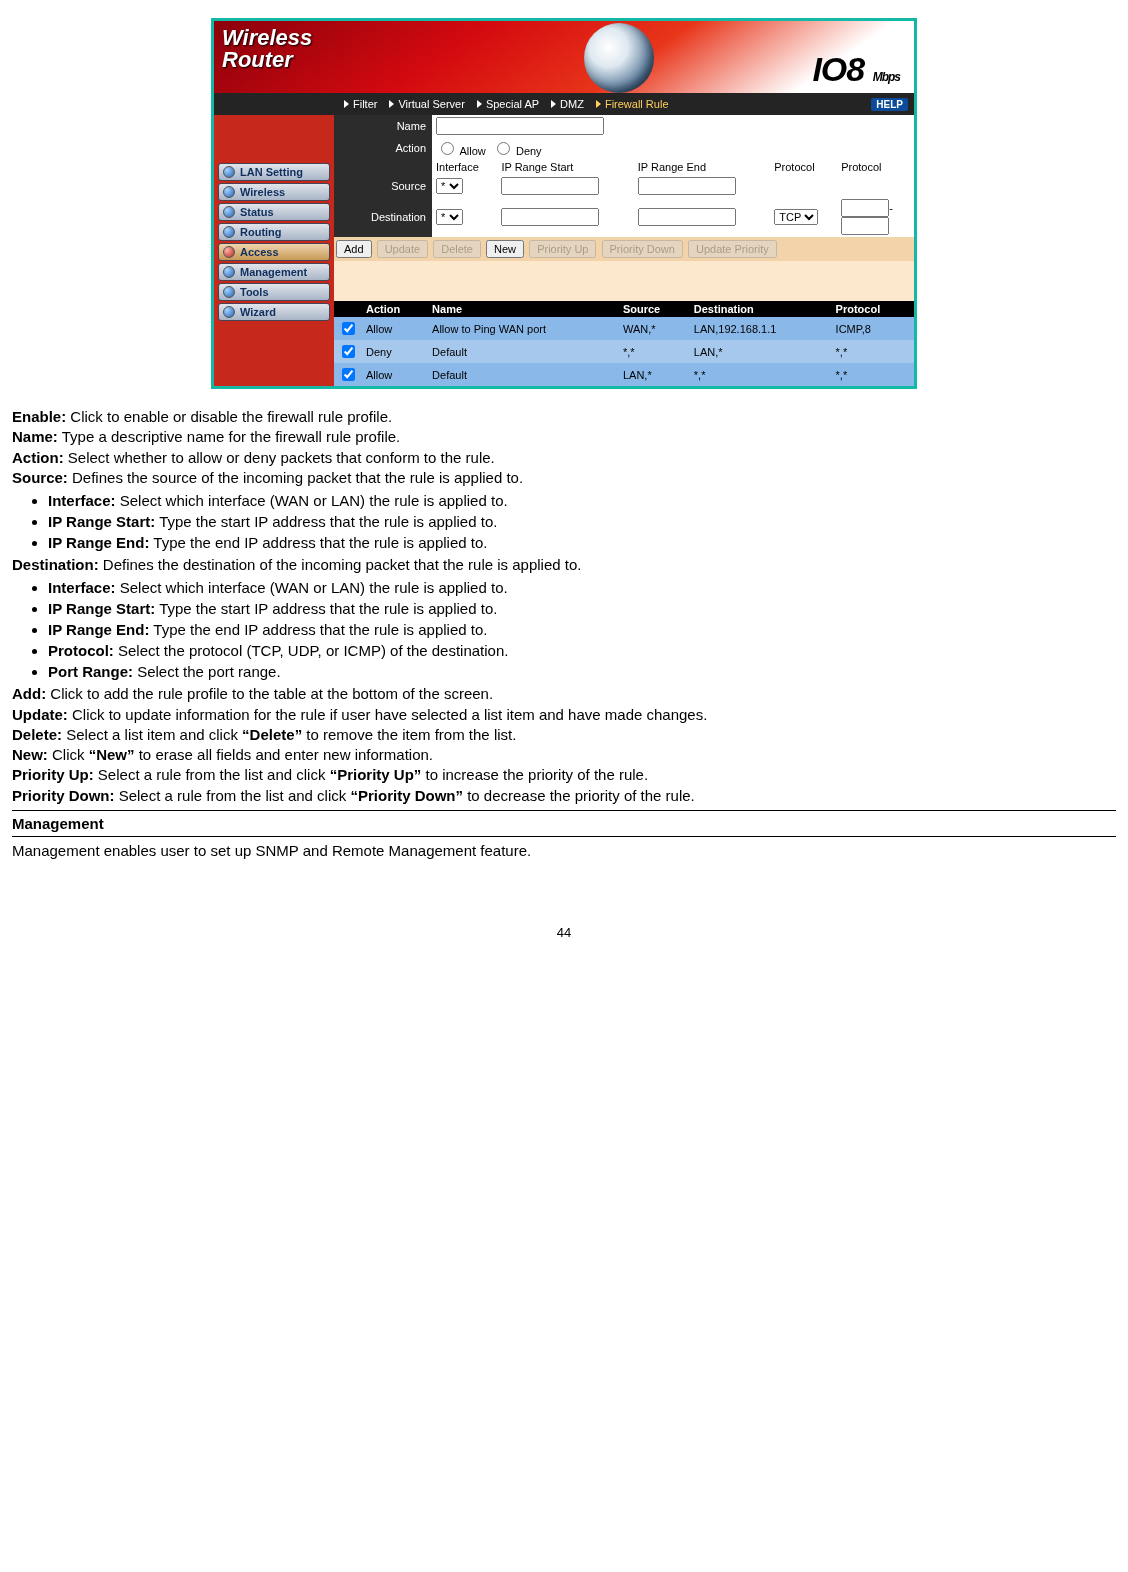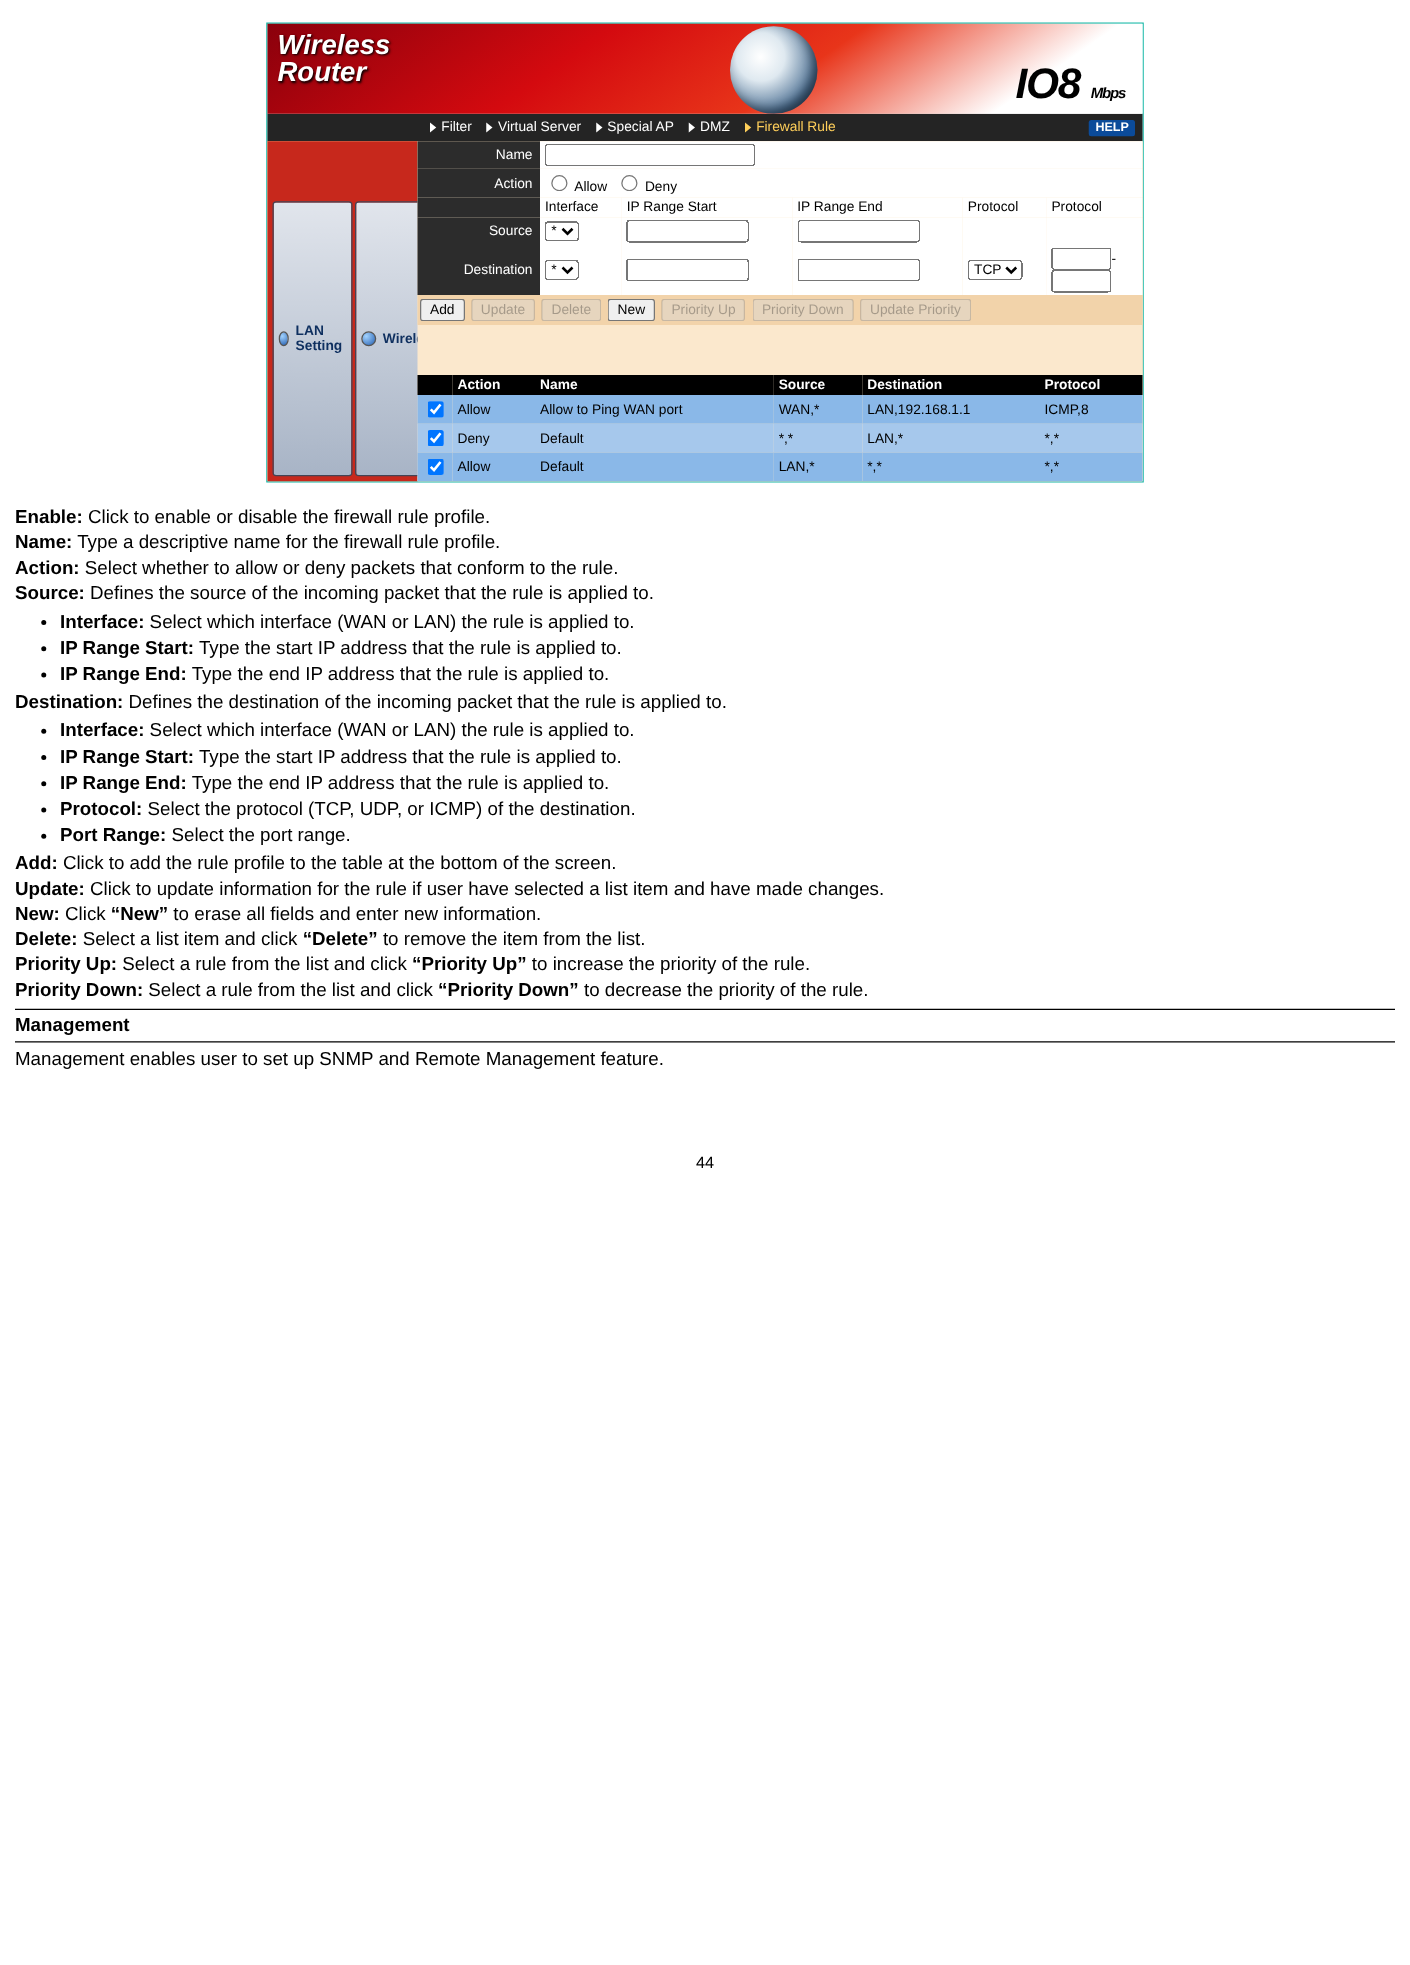--- a/index.html
+++ b/index.html
@@ -1,29 +1,29 @@
 <!DOCTYPE html>
 <html><head>
 <meta charset="utf-8">
 <style>
   body { font-family: Arial, Helvetica, sans-serif; font-size: 15px; background: #fff; margin: 0; padding: 18px 12px 30px 12px; width: 1104px; color: #000; }
-  .router-screenshot { width: 700px; margin: 0 auto 18px auto; border: 1px solid #14b8a6; }
+  .router-screenshot { width: 700px; margin: 0 auto 18px auto; border: 3px solid #14b8a6; }
   .router-header { height: 72px; background: linear-gradient(145deg,#8a000c 0%,#d40a0f 35%,#e8351a 60%,#fff 85%); position: relative; overflow: hidden; }
   .router-header .brand { position:absolute; left:8px; top:6px; color:#fff; font-family:Arial,sans-serif; font-size:22px; font-style:italic; font-weight:bold; text-shadow:1px 1px 2px #000; line-height:1; }
   .router-header .brand span { display:block; }
   .router-header .mbps { position:absolute; right:14px; bottom:4px; font-size:34px; font-weight:900; color:#000; letter-spacing:-1px; font-style:italic; }
   .router-header .mbps .small { font-size:12px; font-weight:bold; }
   .router-header .globe { position:absolute; right:260px; top:2px; width:70px; height:70px; border-radius:50%; background: radial-gradient(circle at 35% 35%, #fff 0%, #dfe9f0 30%, #4f7295 70%, #102238 100%); box-shadow: inset -4px -4px 8px rgba(0,0,0,.4); }
   .router-tabs { background:#242424; height:22px; display:flex; align-items:center; padding-left:130px; font-size:11px; color:#fff; gap:12px;justify-content:space-between; }
   .router-tabs .tab { display:flex; align-items:center; gap:4px; cursor:pointer; }
   .router-tabs .tab.active { color:#ffcf5a; }
   .tri { display:inline-block; width:0; height:0; border-top:4px solid transparent; border-bottom:4px solid transparent; border-left:5px solid currentColor; }
   .help { margin-left:auto; margin-right:6px; background:#0b4b9a; color:#fff; font-size:10px; font-weight:bold; padding:1px 5px; border-radius:2px; }
   .router-body { display:flex; background: linear-gradient(#f7b36a,#f2d3aa); }
-  .side { width:112px; background:#c7281c; padding:48px 4px 4px 4px; display:flex; flex-direction:row; gap:2px; }
+  .side { width:112px; background:#c7281c; padding:48px 4px 4px 4px; display:flex; flex-direction:column; gap:2px; }
   .side .bullet { width:10px; height:10px; border-radius:50%; display:inline-block; margin-right:5px; border:1px solid #555; }
   .side-item { background:linear-gradient(#e1e5ec,#a8b4c6); border:1px solid #445; border-radius:3px; font-size:11px; font-weight:bold; color:#0e2f5f; padding:2px 4px; cursor:pointer; display:flex; align-items:center; }
   .side-item.active { background:linear-gradient(#f0d4ad,#c69a58); }
   .side-item .blue-b { background:radial-gradient(circle at 30% 30%,#a3d3ff,#2660b1); }
   .side-item .red-b  { background:radial-gradient(circle at 30% 30%,#ffb3a3,#b12626); }
   .content { flex:1; background: #fbe8cd; position:relative; }
   .form-table { width:100%; border-collapse:collapse; font-size:11px; }
   .form-table td.lab { background:#2c2c2c; color:#fff; text-align:right; padding:3px 6px; width:86px; vertical-align:middle; }
   .form-table td.val { background:#fff; padding:2px 4px; }
   .small-input { width:90px; font-size:11px; }
@@ -219,22 +219,22 @@
   <p><b>Destination:</b><span> Defines the destination of the incoming packet that the rule is applied to.</span></p>
   <ul>
     <li><b>Interface:</b><span> Select which interface (WAN or LAN) the rule is applied to.</span></li>
     <li><b>IP Range Start:</b><span> Type the start IP address that the rule is applied to.</span></li>
     <li><b>IP Range End:</b><span> Type the end IP address that the rule is applied to.</span></li>
     <li><b>Protocol:</b><span> Select the protocol (TCP, UDP, or ICMP) of the destination.</span></li>
     <li><b>Port Range:</b><span> Select the port range.</span></li>
   </ul>
   <p><b>Add:</b><span> Click to add the rule profile to the table at the bottom of the screen.</span></p>
   <p><b>Update:</b><span> Click to update information for the rule if user have selected a list item and have made changes.</span></p>
+  <p><b>Delete:</b><span> Select a list item and click </span><b>“Delete”</b><span> to remove the item from the list.</span></p>
   <p><b>New:</b><span> Click </span><b>“New”</b><span> to erase all fields and enter new information.</span></p>
-  <p><b>Delete:</b><span> Select a list item and click </span><b>“Delete”</b><span> to remove the item from the list.</span></p>
   <p><b>Priority Up:</b><span> Select a rule from the list and click </span><b>“Priority Up”</b><span> to increase the priority of the rule.</span></p>
   <p><b>Priority Down:</b><span> Select a rule from the list and click </span><b>“Priority Down”</b><span> to decrease the priority of the rule.</span></p>
   <hr class="sec">
   <div class="mgmt-head">Management</div>
   <hr class="sec">
   <p>Management enables user to set up SNMP and Remote Management feature.</p>
 </div>
 
 <div class="page-num">44</div>
 

